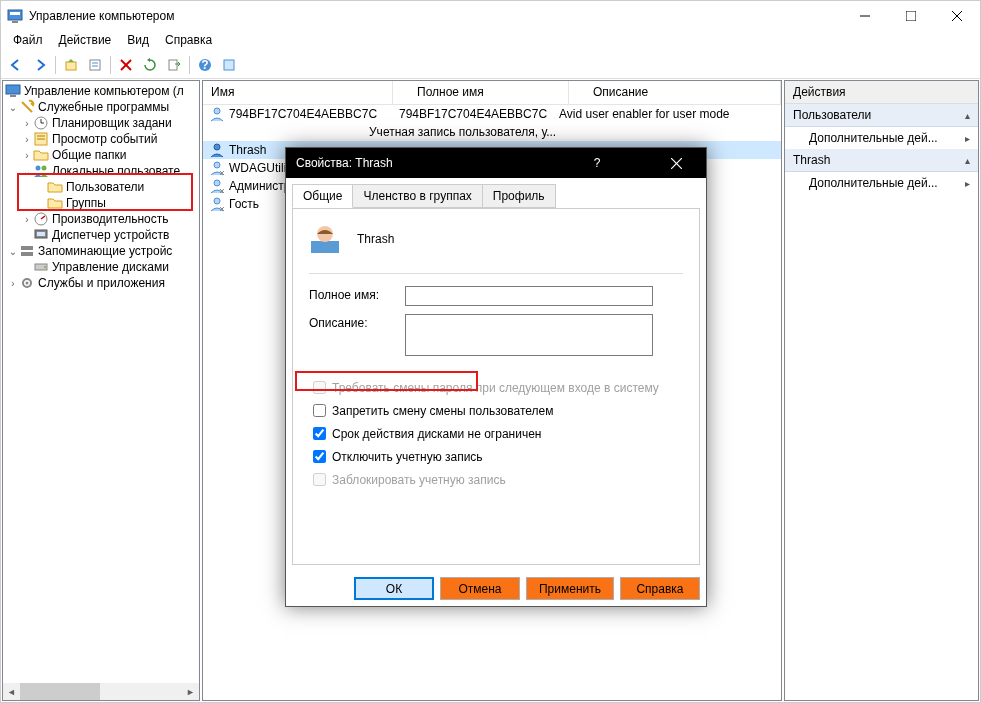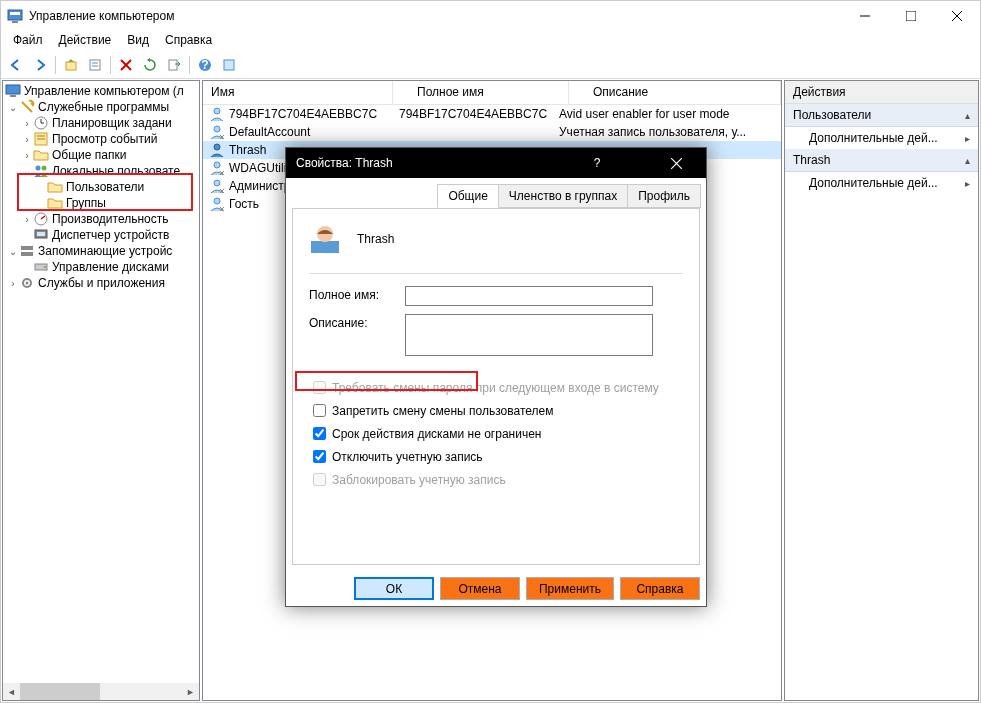--- a/index.html
+++ b/index.html
@@ -41,21 +41,21 @@
 .actions-header { background: #f0f0f0; padding: 4px 8px; border-bottom: 1px solid #ddd; font-weight: 400; }
 .actions-section { background: #e8eef7; padding: 4px 8px; display: flex; justify-content: space-between; align-items: center; border-bottom: 1px solid #d0d8e8; }
 .actions-item { padding: 4px 8px 4px 24px; display: flex; justify-content: space-between; align-items: center; }
 .chev { font-size: 10px; color: #555; }
 
 .dialog { position: absolute; left: 285px; top: 147px; width: 422px; height: 460px; background: #fff; box-shadow: 0 0 20px rgba(0,0,0,0.5); border: 1px solid #555; display: flex; flex-direction: column; }
 .dialog-title { height: 30px; background: #000; color: #fff; display: flex; align-items: center; padding: 0 10px; gap: 39px; }
 .dialog-title .dt-text { flex: 1; font-size: 12px; }
 .dialog-title .dt-btn { width: 40px; height: 30px; display: flex; align-items: center; justify-content: center; color: #fff; }
 .dialog-body { flex: 1; background: #fff; padding: 6px; display: flex; flex-direction: column; }
-.tab-strip { display: flex; justify-content: flex-end; }
+.tab-strip { display: flex; }
 .tab { padding: 4px 10px; border: 1px solid #ccc; background: #f0f0f0; margin-right: -1px; }
 .tab.active { background: #fff; border-bottom-color: #fff; position: relative; z-index: 2; }
 .tab-content { border: 1px solid #ccc; padding: 14px 16px; flex: 1; position: relative; }
 .prof-row { display: flex; align-items: center; margin-bottom: 18px; }
 .avatar { width: 32px; height: 32px; margin-right: 16px; }
 .field-row { display: flex; align-items: flex-start; margin-bottom: 8px; }
 .field-row label { width: 96px; padding-top: 2px; }
 .field-row input, .field-row textarea { border: 1px solid #7a7a7a; padding: 2px 4px; font-family: inherit; font-size: 12px; }
 .field-row input { width: 248px; height: 20px; }
 .field-row textarea { width: 248px; height: 42px; resize: none; }
@@ -295,28 +295,20 @@
               <svg class="uicon" viewBox="0 0 16 16">
                 <circle cx="8" cy="5" r="3" fill="#b8d4f0" stroke="#4a90d9"></circle>
                 <path d="M2 15 Q8 9 14 15" fill="#b8d4f0" stroke="#4a90d9"></path>
               </svg>
               <span>794BF17C704E4AEBBC7C</span>
             </div>
           <div class="cell" style="width:160px">794BF17C704E4AEBBC7C</div>
           <div class="cell" style="flex:1">Avid user enabler for user mode</div>
         </div>
         <div class="list-row">
-          <div class="cell" style="width:190px">
-              <svg class="uicon" viewBox="0 0 16 16">
-                <circle cx="8" cy="5" r="3" fill="#b8d4f0" stroke="#4a90d9"></circle>
-                <path d="M2 15 Q8 9 14 15" fill="#b8d4f0" stroke="#4a90d9"></path>
-                <path d="M11 11 L15 15 M15 11 L11 15" stroke="#888"></path>
-              </svg>
-              <span>DefaultAccount</span>
-            </div>
           <div class="cell" style="width:160px"></div>
           <div class="cell" style="flex:1">Учетная запись пользователя, у...</div>
         </div>
         <div class="list-row sel">
           <div class="cell" style="width:190px">
               <svg class="uicon" viewBox="0 0 16 16">
                 <circle cx="8" cy="5" r="3" fill="#4a90d9" stroke="#2c5aa0"></circle>
                 <path d="M2 15 Q8 9 14 15" fill="#4a90d9" stroke="#2c5aa0"></path>
               </svg>
               <span>Thrash</span>

